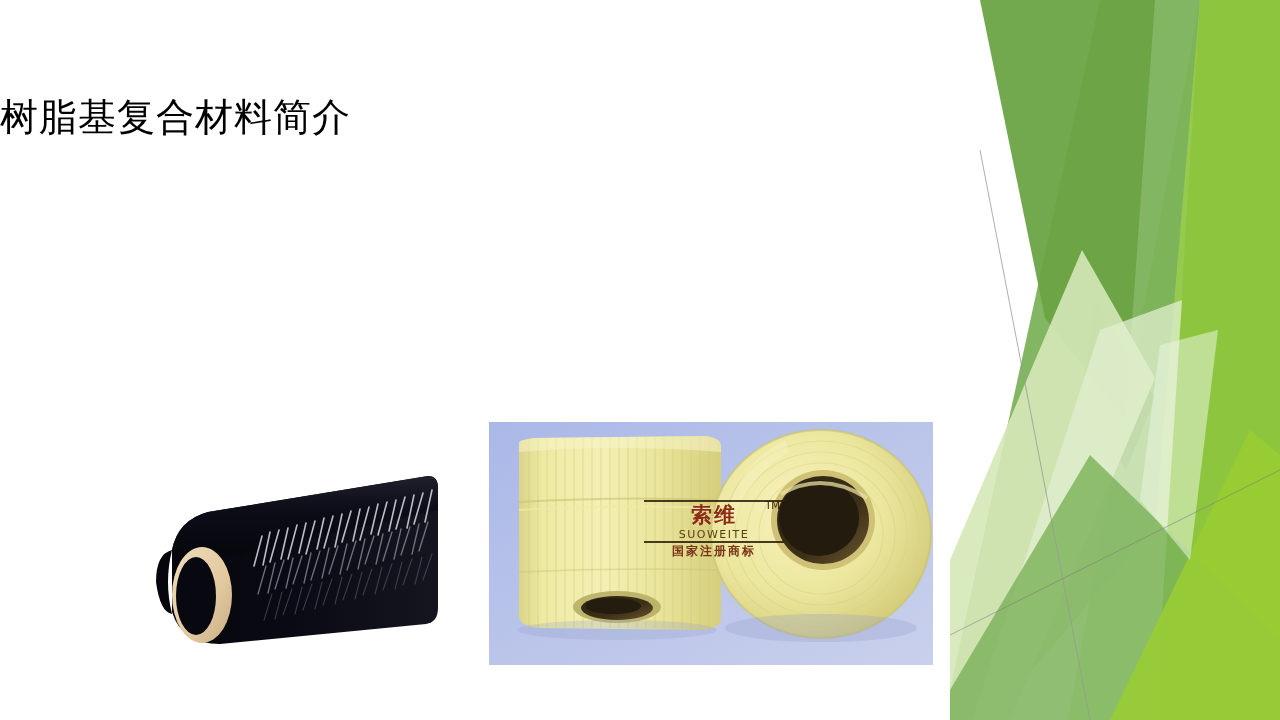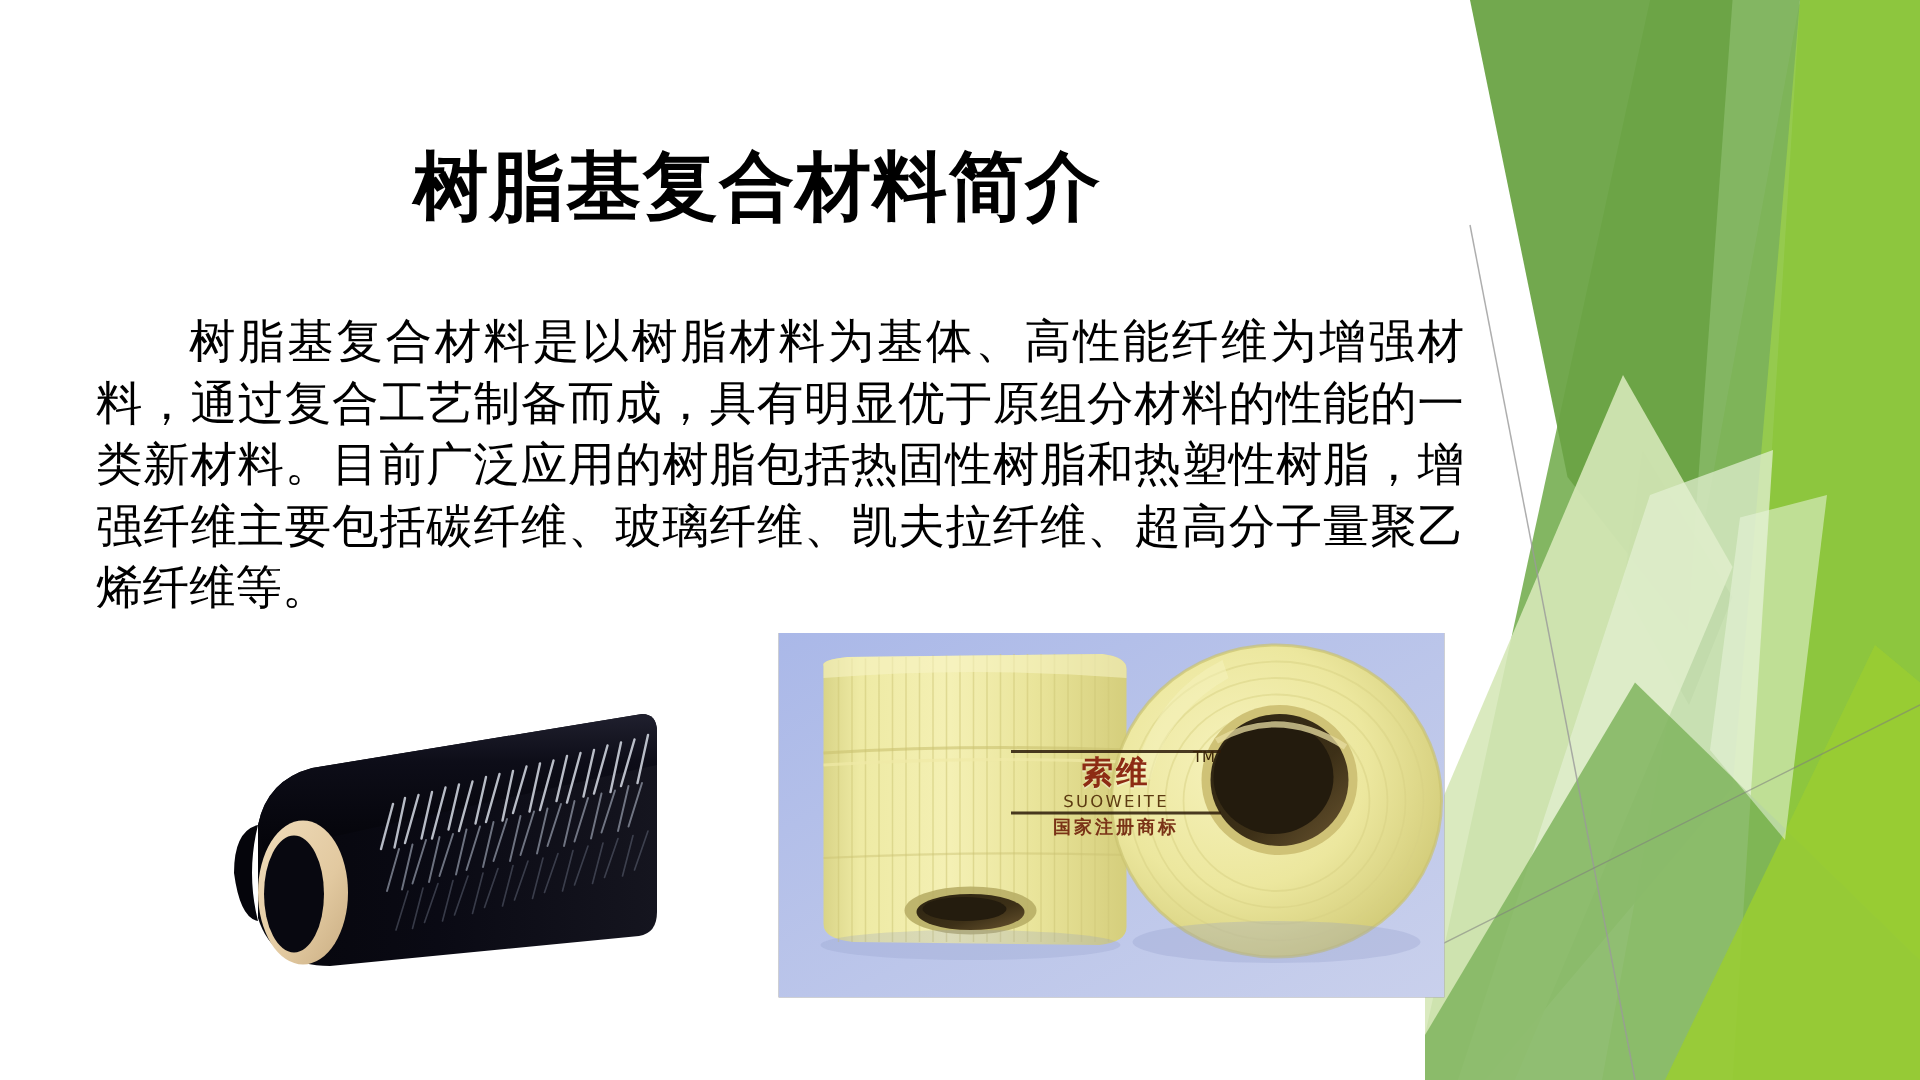--- a/index.html
+++ b/index.html
@@ -22,24 +22,24 @@
     width:330px; height:720px;
     pointer-events:none;
   }
   #decor svg { display:block; width:330px; height:720px; }
 
   
   #title {
     position:absolute;
     left:0; top:96px;
     width:1010px;
-    text-align:center;
-    font-size:50px;
+    text-align:left;
+    font-size:38px;
     line-height:1.12;
-    font-weight:700;
+    font-weight:400;
     color:#000000;
     letter-spacing:1px;
     font-family:"DejaVu Sans", sans-serif;
   }
 
   
   #body-text {
     position:absolute;
     left:64px; top:208px;
     width:912px;
@@ -61,22 +61,21 @@
     overflow:hidden;
   }
   #img-carbon svg { display:block; width:296px; height:190px; }
 
   
   #img-aramid {
     position:absolute;
     left:489px; top:422px;
     width:444px; height:243px;
     overflow:hidden;
-    background:#a3a3a3;
-    margin-left:30px;
+    background:#fef9c3;
   }
   #img-aramid svg { display:block; width:444px; height:243px; }
 
   
   .wm {
     position:absolute;
     left:155px; top:78px;
     width:140px;
     text-align:center;
     font-family:"DejaVu Sans", sans-serif;
@@ -132,21 +131,20 @@
 
       <polygon points="210,345 268,330 240,560 190,500" fill="#eaf4dc" opacity="0.55"></polygon>
 
       <line x1="30" y1="150" x2="140" y2="720" stroke="#9a9a9a" stroke-width="1" opacity="0.8"></line>
       <line x1="0" y1="635" x2="330" y2="470" stroke="#7d7d7d" stroke-width="1" opacity="0.55"></line>
     </svg>
   </div>
 
   <div id="title">树脂基复合材料简介</div>
 
-  <div id="body-text">树脂基复合材料是以树脂材料为基体、高性能纤维为增强材料，通过复合工艺制备而成，具有明显优于原组分材料的性能的一类新材料。目前广泛应用的树脂包括热固性树脂和热塑性树脂，增强纤维主要包括碳纤维、玻璃纤维、凯夫拉纤维、超高分子量聚乙烯纤维等。</div>
 
   <div id="img-carbon">
     <svg viewBox="0 0 296 190" preserveAspectRatio="none">
       <defs>
         <linearGradient id="cfTop" x1="0" y1="0" x2="0" y2="1">
           <stop offset="0%" stop-color="#20202e"></stop>
           <stop offset="35%" stop-color="#0d0d18"></stop>
           <stop offset="100%" stop-color="#040409"></stop>
         </linearGradient>
         <linearGradient id="cfBody" x1="0" y1="0" x2="1" y2="0">

